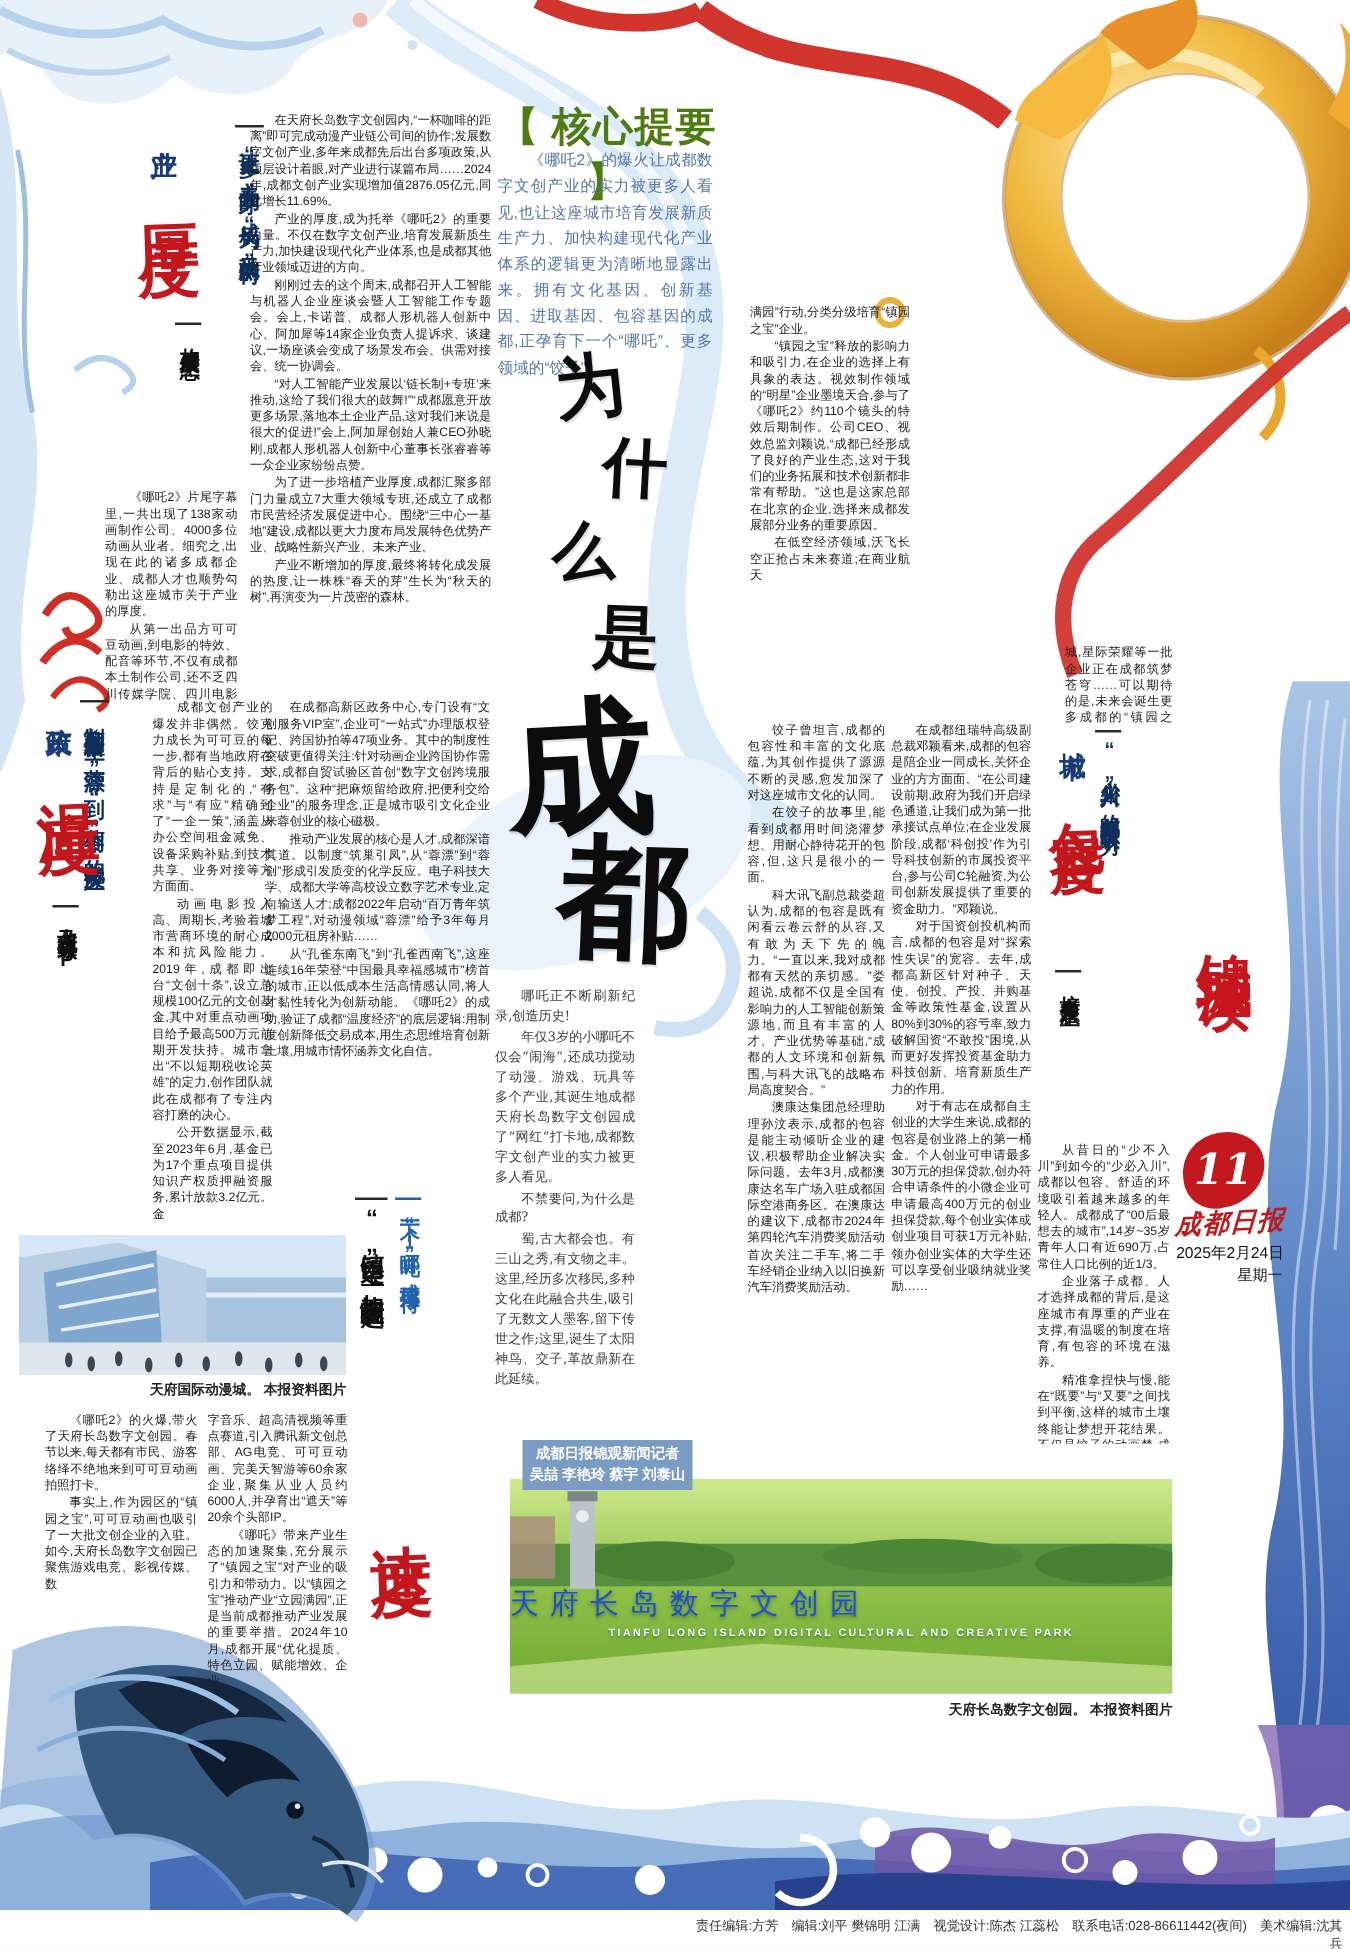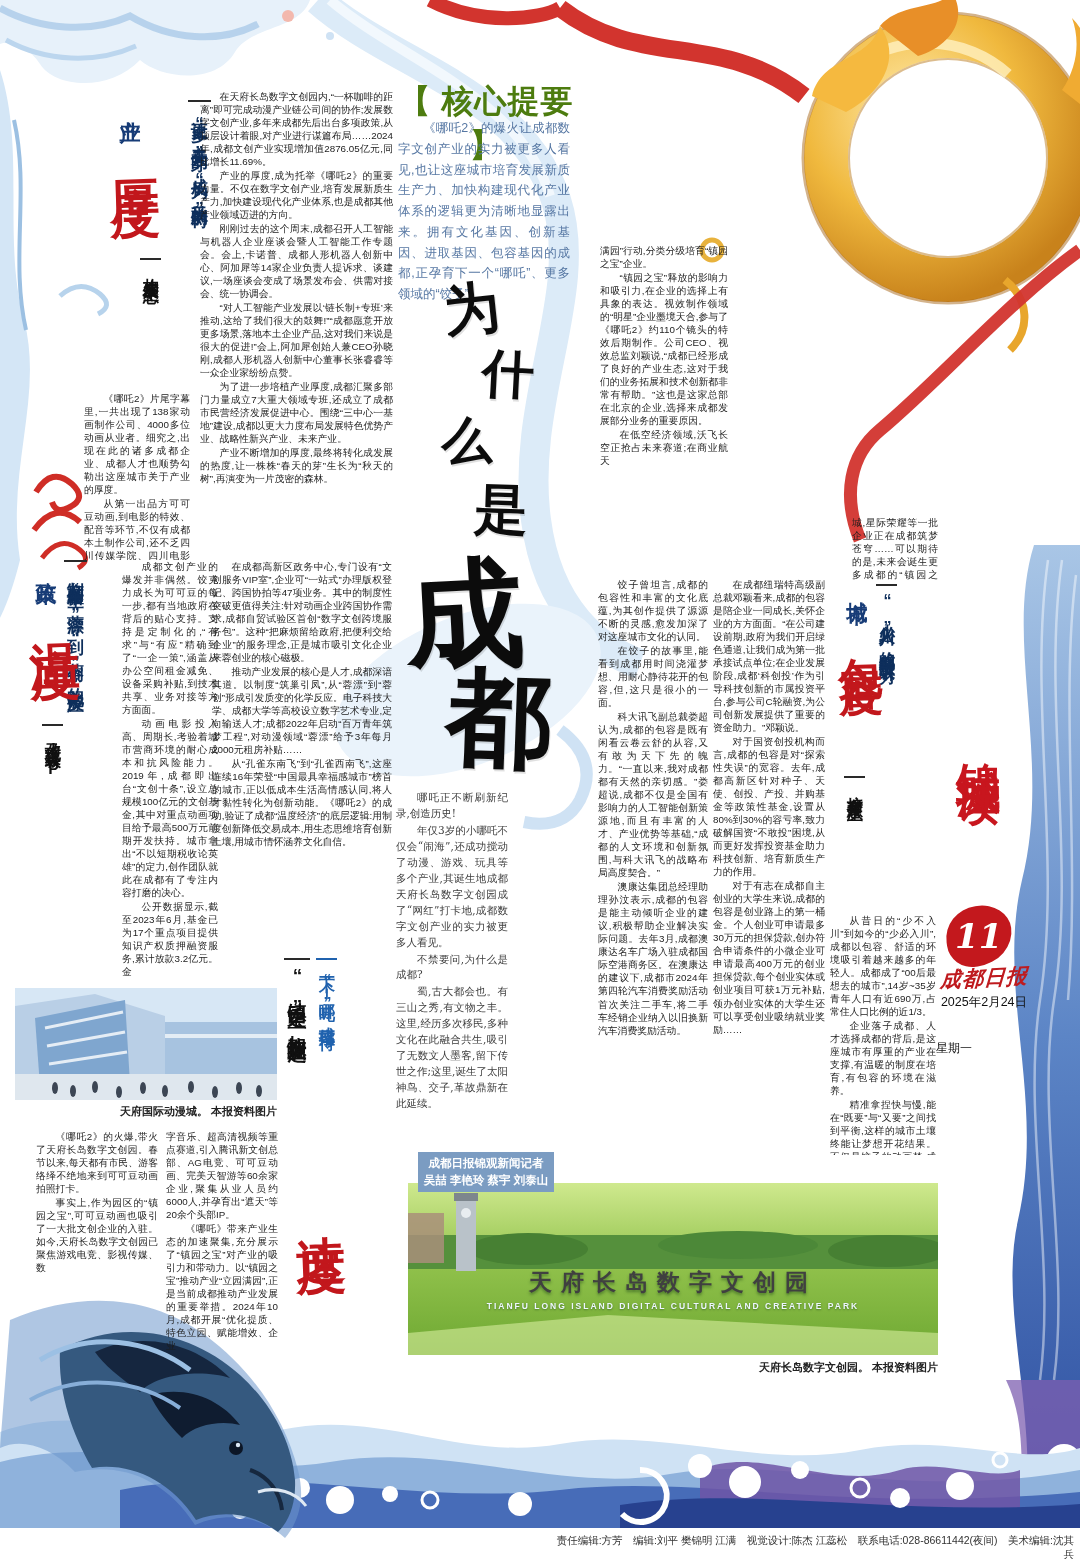--- a/index.html
+++ b/index.html
@@ -35,21 +35,21 @@
   .intro-col{font-family:"DejaVu Serif",serif;font-size:10.5px;line-height:1.52;color:#3c3c3c;}
 
   
   .byline{position:absolute;z-index:3;background:#7b9cc2;color:#ffffff;font-size:11.5px;font-weight:700;
           text-align:center;display:flex;flex-direction:column;justify-content:center;line-height:1.5;margin-top:48px;}
 
   
   .photo{position:absolute;z-index:2;overflow:hidden;}
   .caption{position:absolute;z-index:3;font-size:11px;font-weight:700;color:#222;text-align:right;}
   .caption .credit{font-weight:900;}
-  .sign-cn{position:absolute;z-index:3;width:100%;text-align:center;color:#404040;font-weight:700;
+  .sign-cn{position:absolute;z-index:3;width:100%;color:#1d4ed8;font-weight:400;
            font-size:23px;letter-spacing:9px;text-shadow:0 2px 3px rgba(20,60,20,.5);}
   .sign-en{position:absolute;z-index:3;width:100%;text-align:center;color:#eef6ff;font-weight:700;
            font-size:8.5px;letter-spacing:2px;text-shadow:0 1px 2px rgba(20,60,20,.5);}
 
   
   .section-title{font-weight:900;color:#c8161e;font-size:44px;letter-spacing:6px;}
   .splash{position:absolute;z-index:3;background:#c3181d;border-radius:52% 48% 60% 40%/55% 45% 58% 42%;
           transform:rotate(-8deg);display:flex;align-items:center;justify-content:center;}
   .splash span{transform:rotate(8deg);color:#fff;font-weight:900;font-style:italic;font-size:34px;
                font-family:"DejaVu Serif",serif;}
@@ -332,17 +332,17 @@
     <span>天府长岛数字文创园。</span>
     <span class="credit">本报资料图片</span>
   </div>
 
   <div class="vert section-title" style="left:950px;top:728px;height:210px;">锦城深读</div>
   <div class="splash" style="left:946px;top:906px;width:66px;height:60px;">
     <span>11</span>
   </div>
   <div class="masthead" style="left:940px;top:964px;">成都日报</div>
   <div class="dateline" style="left:934px;top:994px;width:100px;font-size:12.5px;">2025年2月24日</div>
-  <div class="dateline" style="left:904px;top:1012px;width:100px;font-size:12px;margin-top:28px;">星期一</div>
+  <div class="dateline" style="left:958px;top:1012px;width:100px;font-size:12px;">星期一</div>
 
   <div class="footer">责任编辑:方芳　编辑:刘平 樊锦明 江满　视觉设计:陈杰 江蕊松　联系电话:028-86611442(夜间)　美术编辑:沈其兵</div>
 
 </div>
 
 </body></html>

